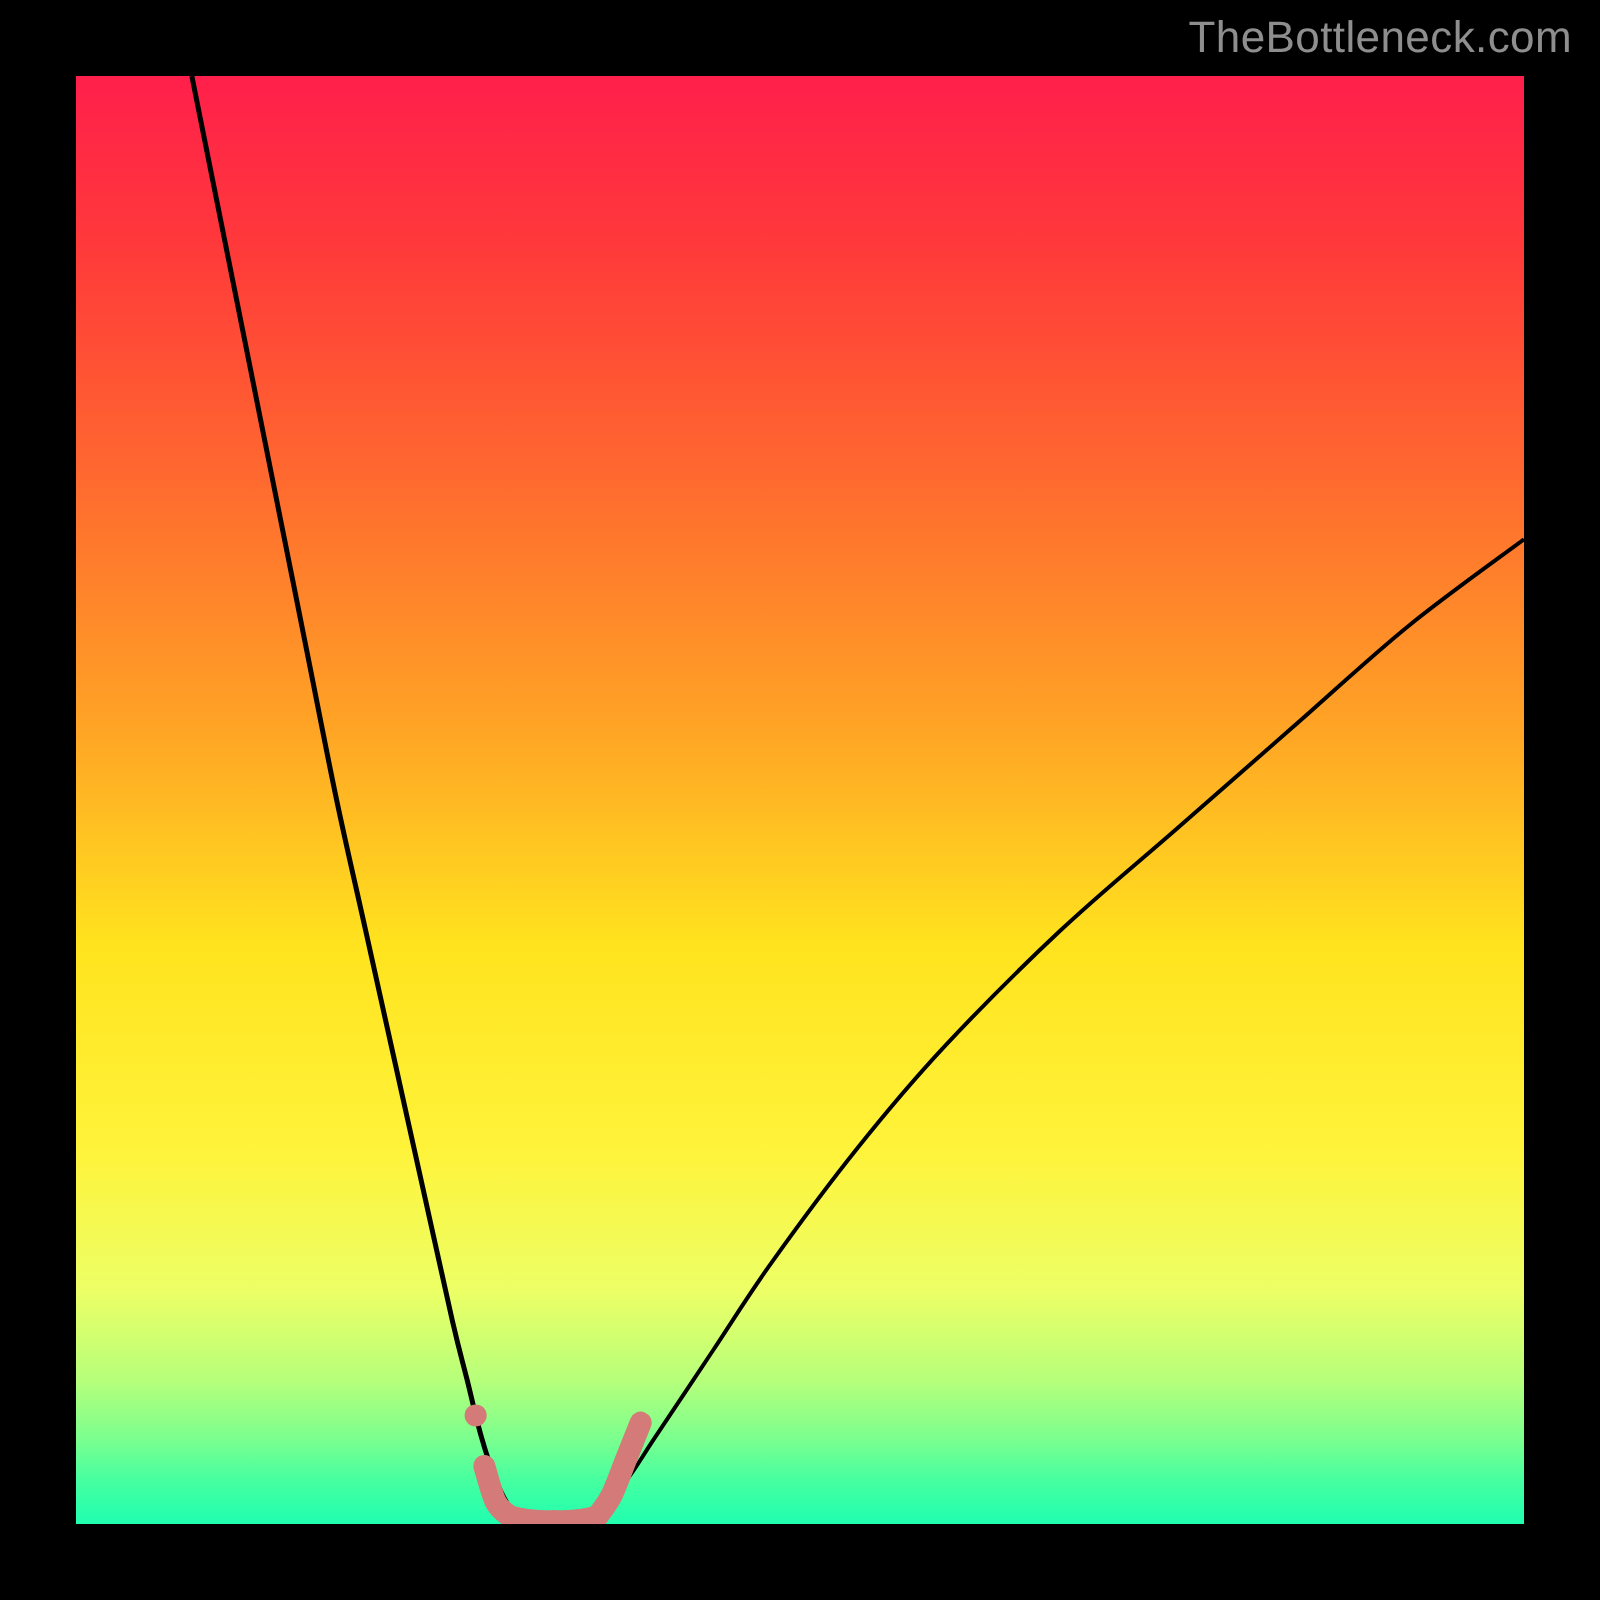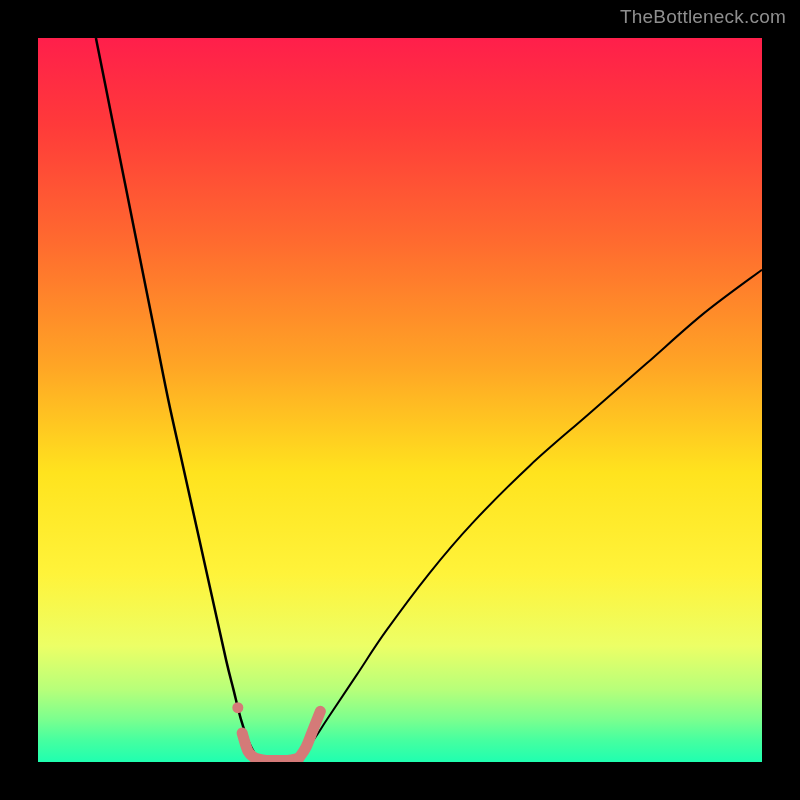--- a/index.html
+++ b/index.html
@@ -38,21 +38,21 @@
     left: 0;
     top: 0;
     width: 724px;
     height: 724px;
   }
   .watermark {
     position: absolute;
     top: 6px;
     right: 14px;
     font-family: Arial, Helvetica, sans-serif;
-    font-size: 19px;
+    font-size: 22px;
     color: #8e8e8e;
     letter-spacing: 0.2px;
     font-weight: 500;
   }
 </style>
 </head>
 <body>
 
 <div class="frame">
   <div class="watermark">TheBottleneck.com</div>

